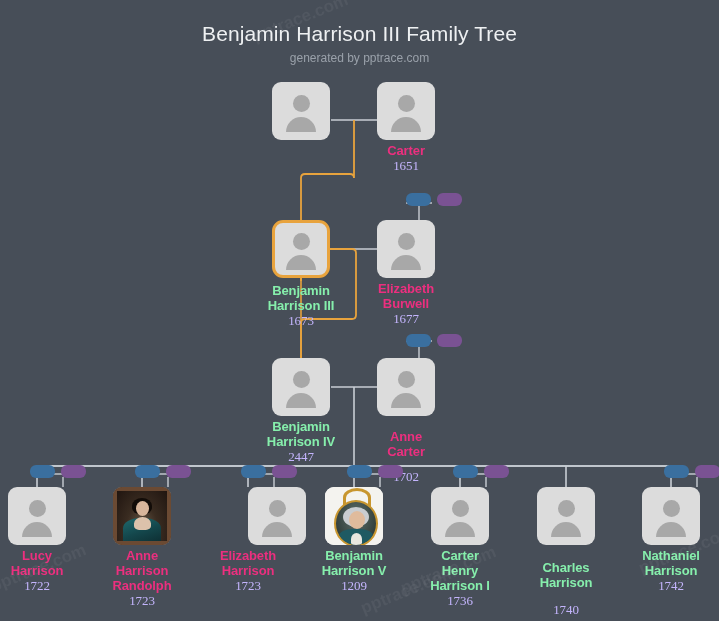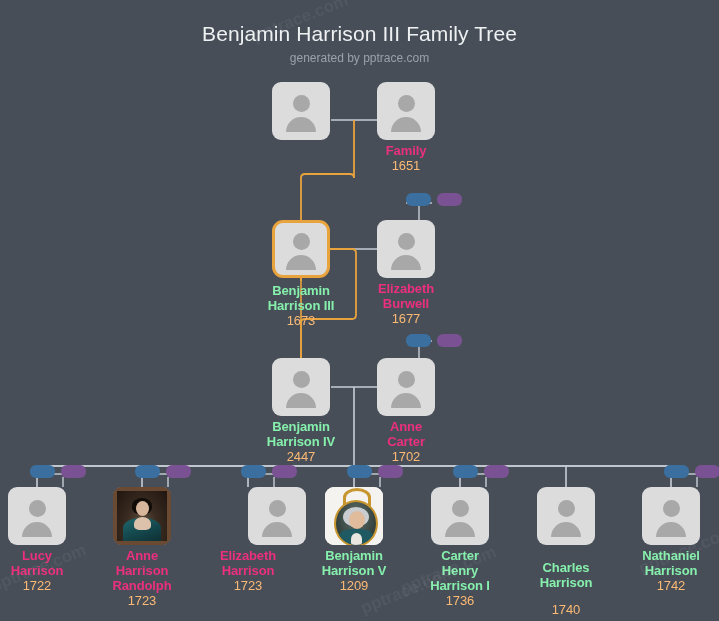--- a/index.html
+++ b/index.html
@@ -103,22 +103,23 @@
   }
   .pname {
     font-size: 13px;
     font-weight: bold;
     letter-spacing: -0.1px;
   }
   .pname.male   { color: #86efac; }
   .pname.female { color: #ec2f7f; }
   .pyear {
     font-size: 13px;
-    color: #fdba74;
+    color: #c4b5fd;
     letter-spacing: -0.1px;
+    font-family: Liberation Serif, serif;
   }
 
   
   .pills {
     position: absolute;
     height: 13px;
   }
   .pill {
     position: absolute;
     top: 0;
@@ -302,21 +303,21 @@
       <div class="pyear"></div>
     </div>
   </div>
 
   <div class="node" style="left:377px; top:82px;">
     <div class="card">
       <span class="avatar-head"></span>
       <span class="avatar-body"></span>
     </div>
     <div class="labels">
-      <div class="pname female">Family</div>
+      <div class="pname female">Carter</div>
       <div class="pyear">1651</div>
     </div>
   </div>
 
   <div class="node" style="left:272px; top:220px;">
     <div class="card focus">
       <span class="avatar-head"></span>
       <span class="avatar-body"></span>
     </div>
     <div class="labels" style="top:63px;">
@@ -354,21 +355,21 @@
   <div class="node" style="left:377px; top:358px;">
     <div class="pills" style="left:29px; top:-24px; width:56px;">
       <span class="pill blue"></span>
       <span class="pill purple"></span>
     </div>
     <div class="card">
       <span class="avatar-head"></span>
       <span class="avatar-body"></span>
     </div>
     <div class="labels" style="top:61px;">
-      <div class="pname female" style="width:60px;margin:0 auto;">Anne Carter</div>
+      <div class="pname female" style="width:60px;margin:10px auto;">Anne Carter</div>
       <div class="pyear">1702</div>
     </div>
   </div>
 
   <div class="node" style="left:8px; top:487px;">
     <div class="pills" style="left:22px; top:-22px; width:56px;">
       <span class="pill blue"></span>
       <span class="pill purple"></span>
     </div>
     <div class="card">

